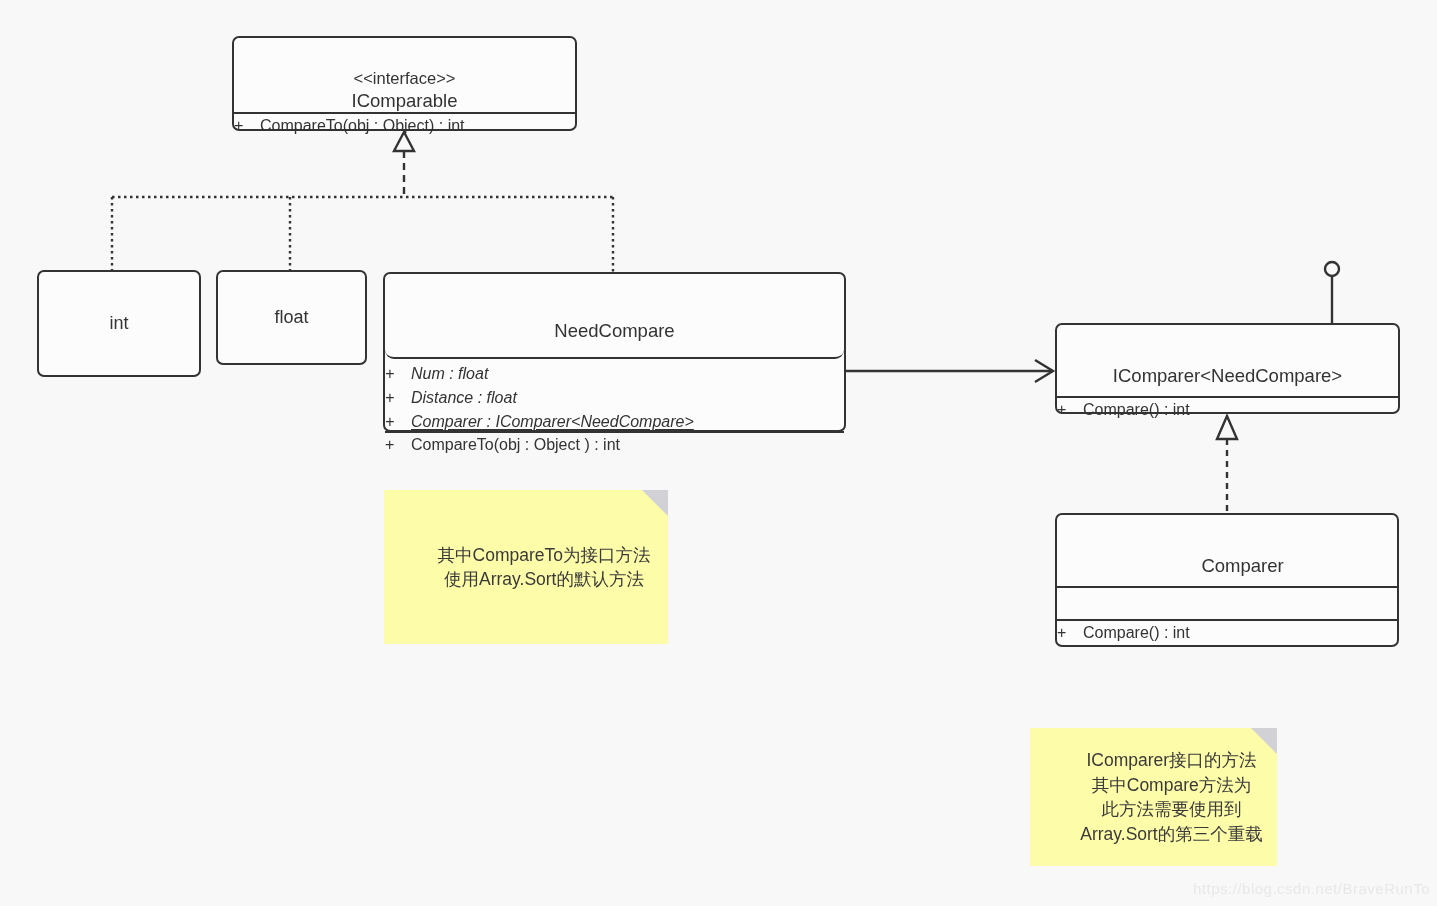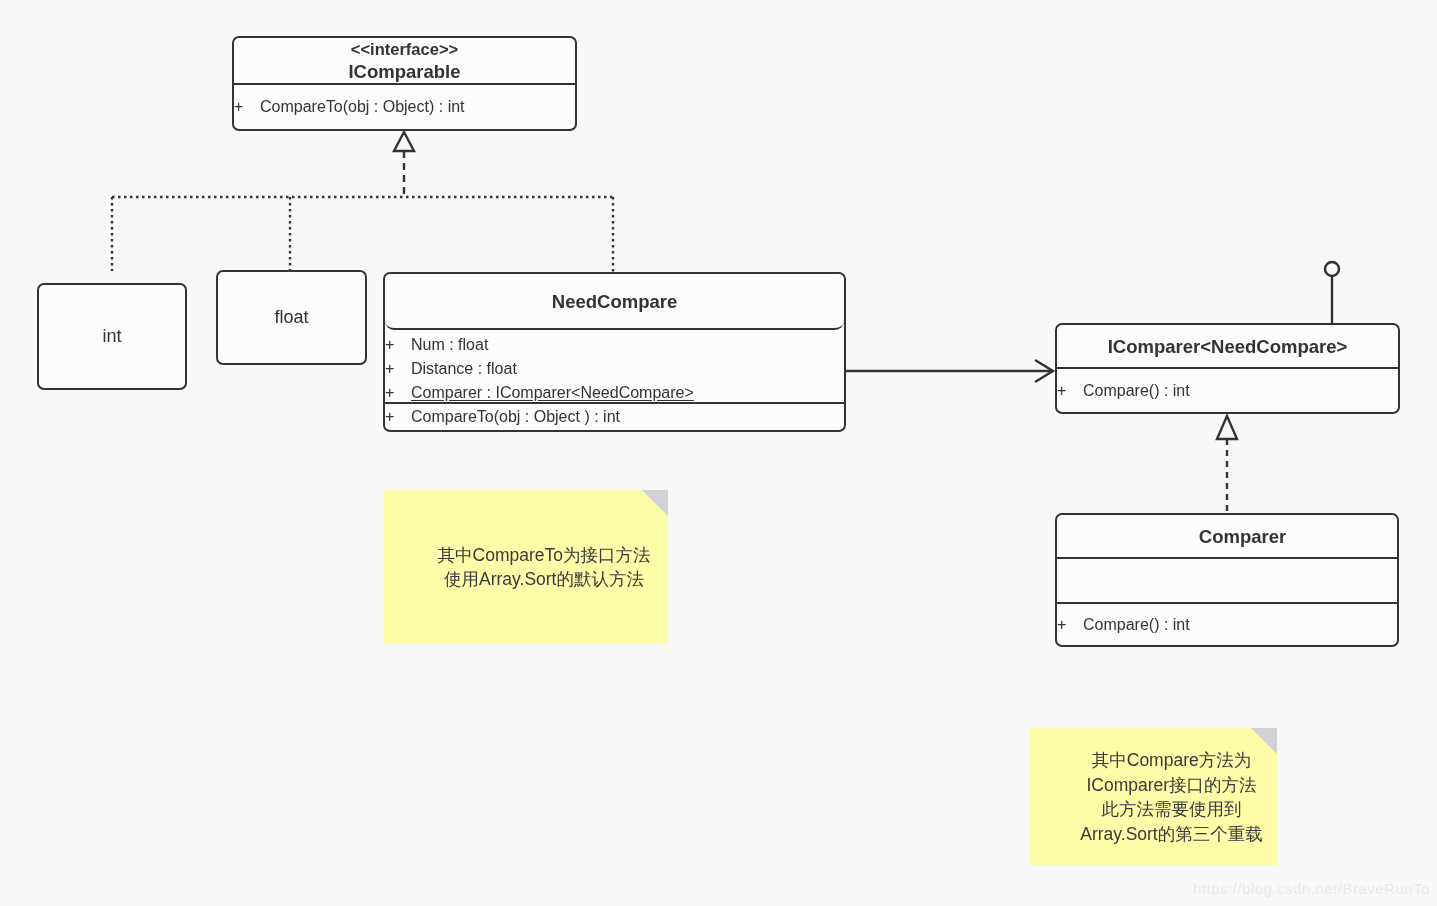--- a/index.html
+++ b/index.html
@@ -25,23 +25,24 @@
     box-sizing: border-box;
     display: flex;
     flex-direction: column;
   }
   .uml-head {
     border-bottom: 2.5px solid #333;
     display: flex;
     flex-direction: column;
     justify-content: center;
     align-items: center;
-    font-weight: bold;
+    font-weight: normal;
     flex: 0 0 auto;
     box-sizing: border-box;
+    margin-top: 29px;
   }
   .uml-head .stereotype { font-size: 16.5px; line-height: 21px; }
   .uml-head .uml-name { font-size: 18.5px; line-height: 23px; }
   .uml-section {
     box-sizing: border-box;
     display: flex;
     flex-direction: column;
     justify-content: center;
   }
   .uml-section.attrs { justify-content: flex-start; padding-top: 3px; }
@@ -90,25 +91,25 @@
     position: absolute;
     right: 7px;
     bottom: 9px;
     font-size: 15px;
     color: #e8e8e8;
     letter-spacing: 0.5px;
   }
   
   #box-icomparable { left: 232px; top: 36px;  width: 345px; height: 95px; }
   #box-icomparable .uml-head { height: 47px; }
-  #box-int         { left: 37px;  top: 283px; width: 150px; height: 107px; }
+  #box-int         { left: 37px;  top: 270px; width: 164px; height: 107px; }
   #box-float       { left: 216px; top: 270px; width: 151px; height: 95px; }
   #box-needcompare { left: 383px; top: 272px; width: 463px; height: 160px; }
   #box-needcompare .uml-head { height: 56px; border-radius: 9px; }
-  #box-needcompare .attrs    { height: 74px; }
+  #box-needcompare .attrs    { height: 74px; font-style: italic; }
   #box-icomparer   { left: 1055px; top: 323px; width: 345px; height: 91px; }
   #box-icomparer .uml-head { height: 44px; }
   #box-comparer    { left: 1055px; top: 513px; width: 344px; height: 134px; }
   #box-comparer .uml-head { height: 44px; padding-left: 31px; }
   #box-comparer .attrs    { height: 45px; }
   #note-compareto { left: 384px;  top: 490px; width: 284px; height: 154px; }
   #note-compare   { left: 1030px; top: 728px; width: 247px; height: 138px; }
 </style>
 </head>
 <body>
@@ -200,21 +201,21 @@
   </div>
 
   <div class="note" id="note-compareto">
     <div class="fold"></div>
     <div>其中CompareTo为接口方法</div>
     <div>使用Array.Sort的默认方法</div>
   </div>
 
   <div class="note" id="note-compare">
     <div class="fold"></div>
+    <div>IComparer接口的方法</div>
     <div>其中Compare方法为</div>
-    <div>IComparer接口的方法</div>
     <div>此方法需要使用到</div>
     <div>Array.Sort的第三个重载</div>
   </div>
 
   <div class="watermark">https://blog.csdn.net/BraveRunTo</div>
 
 </div>
 
 </body></html>

